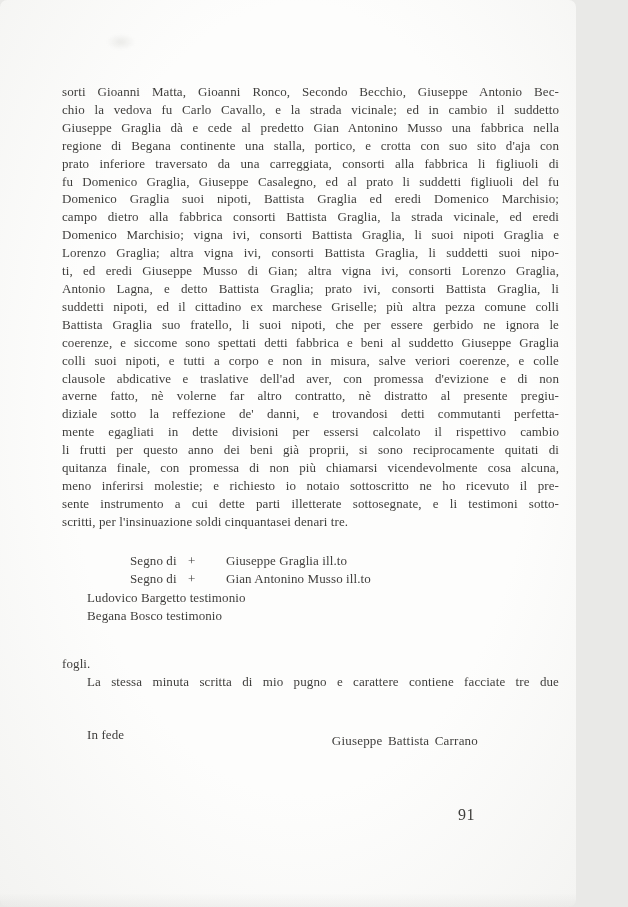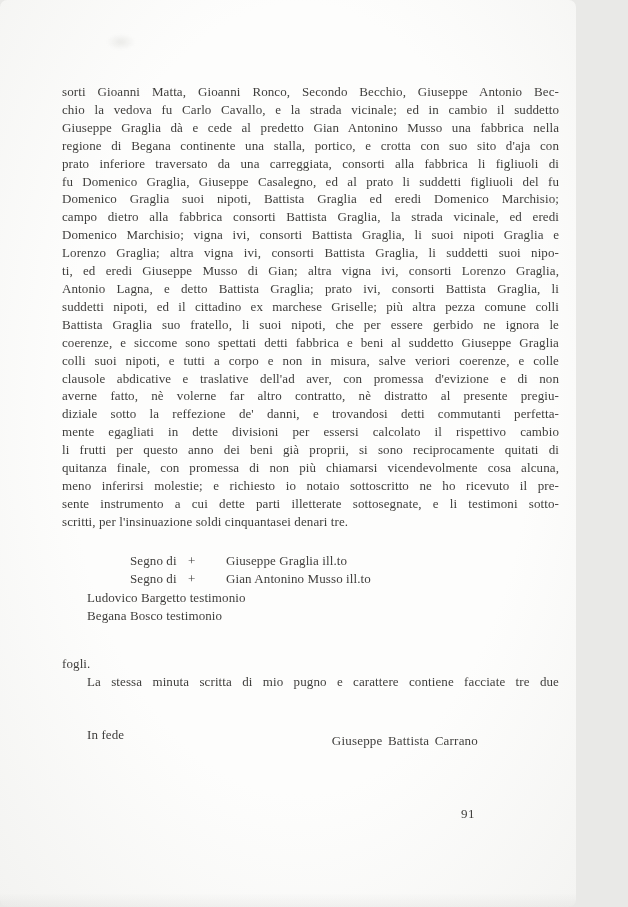--- a/index.html
+++ b/index.html
@@ -48,21 +48,21 @@
   .attestation{
     position:absolute;left:87px;top:706px;
     font-size:13px;letter-spacing:0.1px;margin-top:21px;
   }
   .notary{
     position:absolute;right:98px;top:733px;
     font-size:13px;letter-spacing:0.2px;word-spacing:2px;text-align:right;
   }
   .pagenum{
     position:absolute;right:101px;top:806px;
-    font-size:13px;letter-spacing:0.5px;
+    font-size:16px;letter-spacing:0.5px;
   }
 </style>
 </head>
 <body>
 
 <div class="page">
 
   <div class="smudge"></div>
 
   <div class="body-text">

